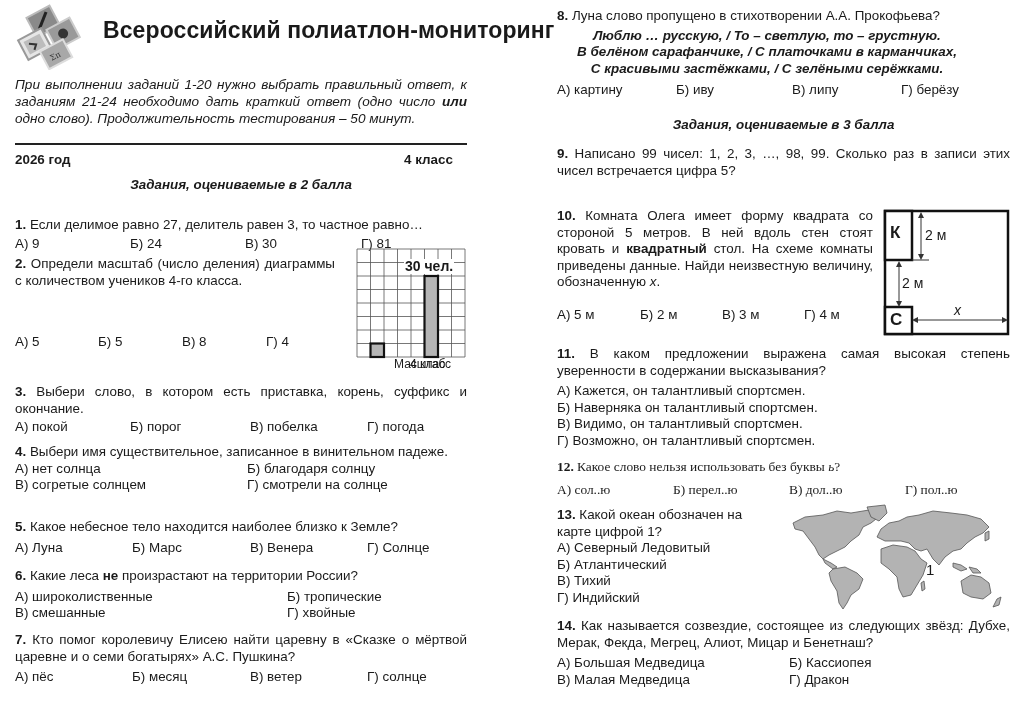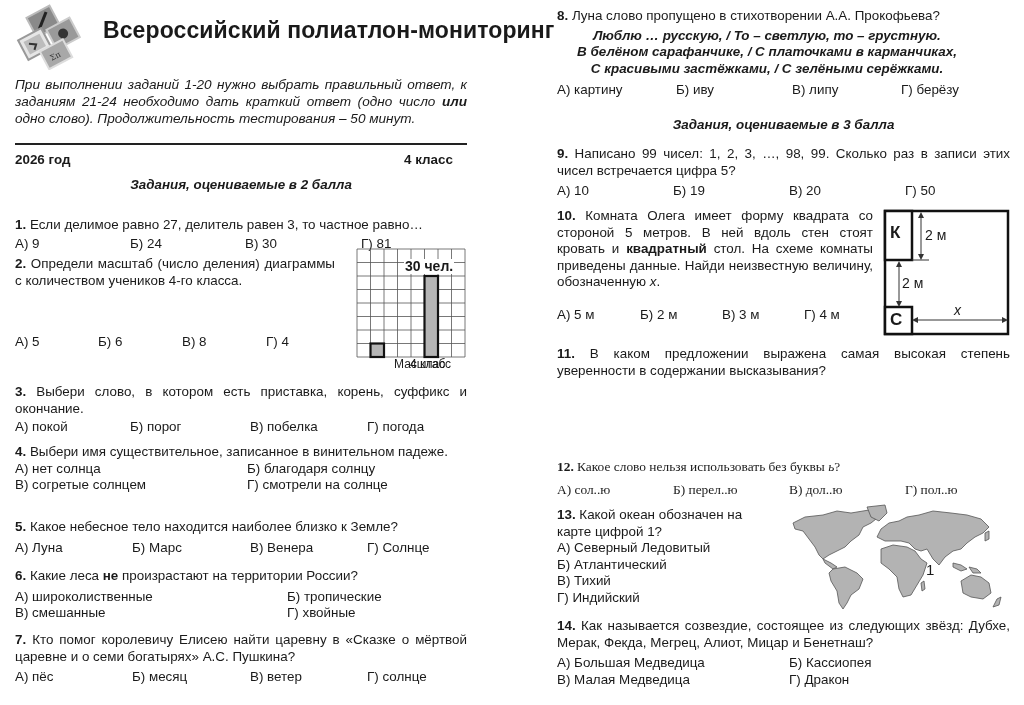--- a/index.html
+++ b/index.html
@@ -59,21 +59,21 @@
     <span style="left:230px">В) 30</span>
     <span style="left:346px">Г) 81</span>
   </div>
 </div>
 
 <div class="abs just" style="left:15px; top:256px; width:320px; text-align-last:left;">
   <span class="qn">2.</span><span> Определи масштаб (число деления) диаграммы с количеством учеников 4-го класса.</span>
 </div>
 <div class="abs" style="left:15px; top:334px; width:320px; height:17px;">
   <span class="abs" style="left:0">А) 5</span>
-  <span class="abs" style="left:83px">Б) 6</span>
+  <span class="abs" style="left:83px">Б) 5</span>
   <span class="abs" style="left:167px">В) 8</span>
   <span class="abs" style="left:251px">Г) 4</span>
 </div>
 
 <div class="abs" style="left:346px; top:248px; width:125px; height:125px;">
   <svg id="q2-grid" width="125" height="112" style="position:absolute; left:0; top:0;">
       <line x1="11" x2="11" y1="1" y2="109" stroke="#555" stroke-width="0.8"></line>
       <line x1="24.5" x2="24.5" y1="1" y2="109" stroke="#555" stroke-width="0.8"></line>
       <line x1="38" x2="38" y1="1" y2="109" stroke="#555" stroke-width="0.8"></line>
       <line x1="51.5" x2="51.5" y1="1" y2="109" stroke="#555" stroke-width="0.8"></line>
@@ -161,26 +161,20 @@
     <span style="left:119px">Б) иву</span>
     <span style="left:235px">В) липу</span>
     <span style="left:344px">Г) берёзу</span>
   </div>
 </div>
 
 <div class="abs section-title" style="left:557px; top:117px; width:453px;">Задания, оцениваемые в 3 балла</div>
 
 <div class="abs" style="left:557px; top:146px; width:453px;">
   <div class="just" style="text-align-last:left;"><span class="qn">9.</span><span> Написано 99 чисел: 1, 2, 3, …, 98, 99. Сколько раз в записи этих чисел встречается цифра 5?</span></div>
-  <div class="opts4" style="top:37px;">
-    <span style="left:0">А) 10</span>
-    <span style="left:116px">Б) 19</span>
-    <span style="left:232px">В) 20</span>
-    <span style="left:348px">Г) 50</span>
-  </div>
 </div>
 
 <div class="abs just" style="left:557px; top:208px; width:316px; text-align-last:left;">
   <span class="qn">10.</span><span> Комната Олега имеет форму квадрата со стороной 5 метров. В ней вдоль стен стоят кровать и </span><span class="b">квадратный</span><span> стол. На схеме комнаты приведены данные. Найди неизвестную величину, обозначенную </span><span class="it">x</span><span>.</span>
 </div>
 <div class="abs" style="left:557px; top:307px; width:316px; height:17px;">
   <span class="abs" style="left:0">А) 5 м</span>
   <span class="abs" style="left:83px">Б) 2 м</span>
   <span class="abs" style="left:165px">В) 3 м</span>
   <span class="abs" style="left:247px">Г) 4 м</span>
@@ -204,20 +198,26 @@
   </svg>
   <div class="abs b" style="left:7px; top:15px; font-size:17px; line-height:18px;">К</div>
   <div class="abs b" style="left:7px; top:102px; font-size:17px; line-height:18px;">С</div>
   <div class="abs" style="left:42px; top:18px; font-size:14px;">2 м</div>
   <div class="abs" style="left:19px; top:66px; font-size:14px;">2 м</div>
   <div class="abs it" style="left:71px; top:93px; font-size:14px;">x</div>
 </div>
 
 <div class="abs" style="left:557px; top:346px; width:453px;">
   <div class="just" style="text-align-last:left;"><span class="qn">11.</span><span> В каком предложении выражена самая высокая степень уверенности в содержании высказывания?</span></div>
+  <div style="margin-top:4px;">
+    <div>А) Кажется, он талантливый спортсмен.</div>
+    <div>Б) Наверняка он талантливый спортсмен.</div>
+    <div>В) Видимо, он талантливый спортсмен.</div>
+    <div>Г) Возможно, он талантливый спортсмен.</div>
+  </div>
 </div>
 
 <div class="abs" style="left:557px; top:459px; width:453px;font-family:Liberation Serif, serif;">
   <div><span class="qn">12.</span><span> Какое слово нельзя использовать без буквы </span><span class="it">ь</span><span>?</span></div>
   <div class="opts4" style="top:23px;">
     <span style="left:0">А) сол..ю</span>
     <span style="left:116px">Б) перел..ю</span>
     <span style="left:232px">В) дол..ю</span>
     <span style="left:348px">Г) пол..ю</span>
   </div>

